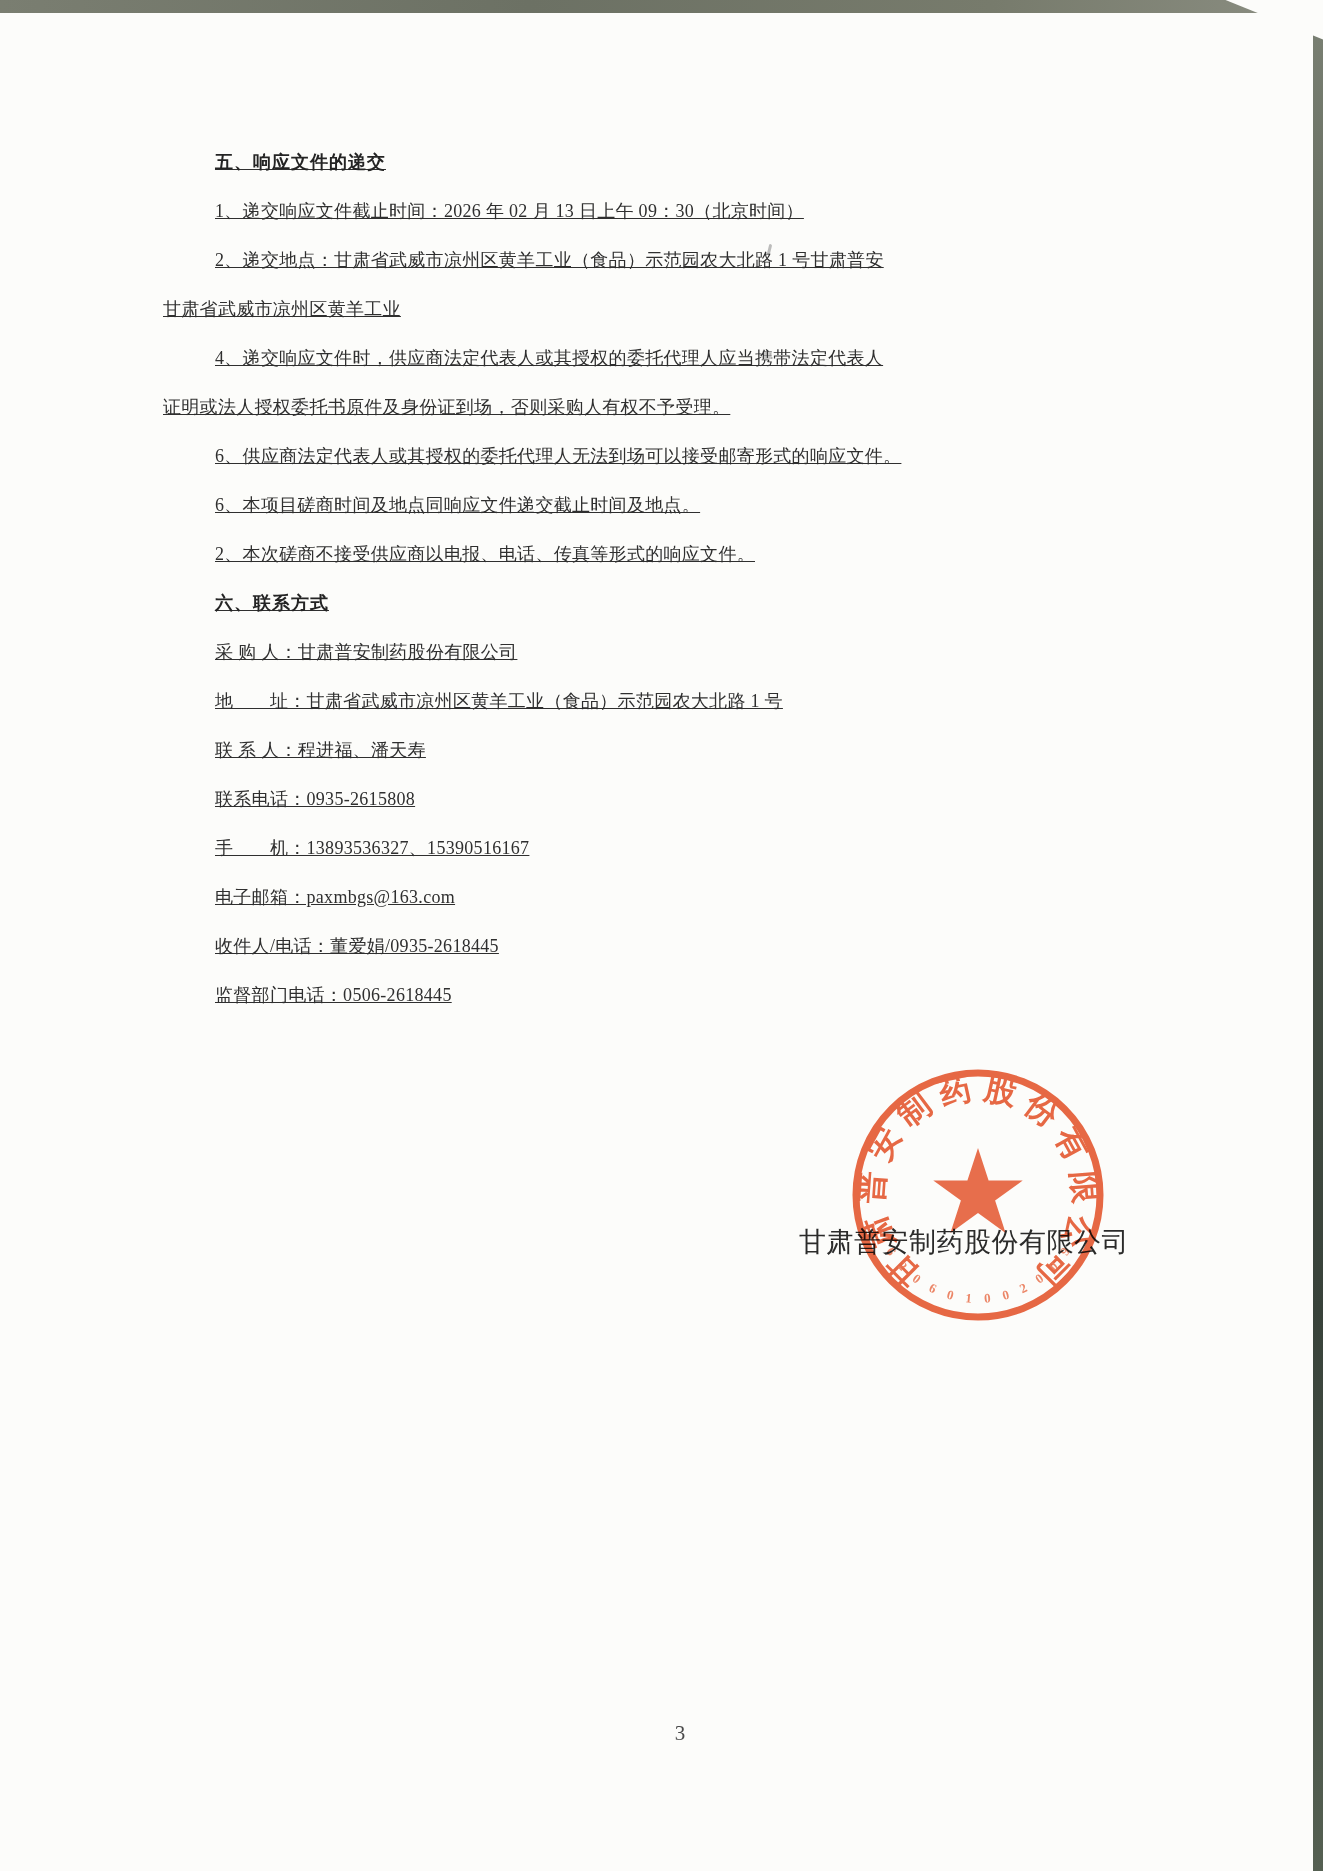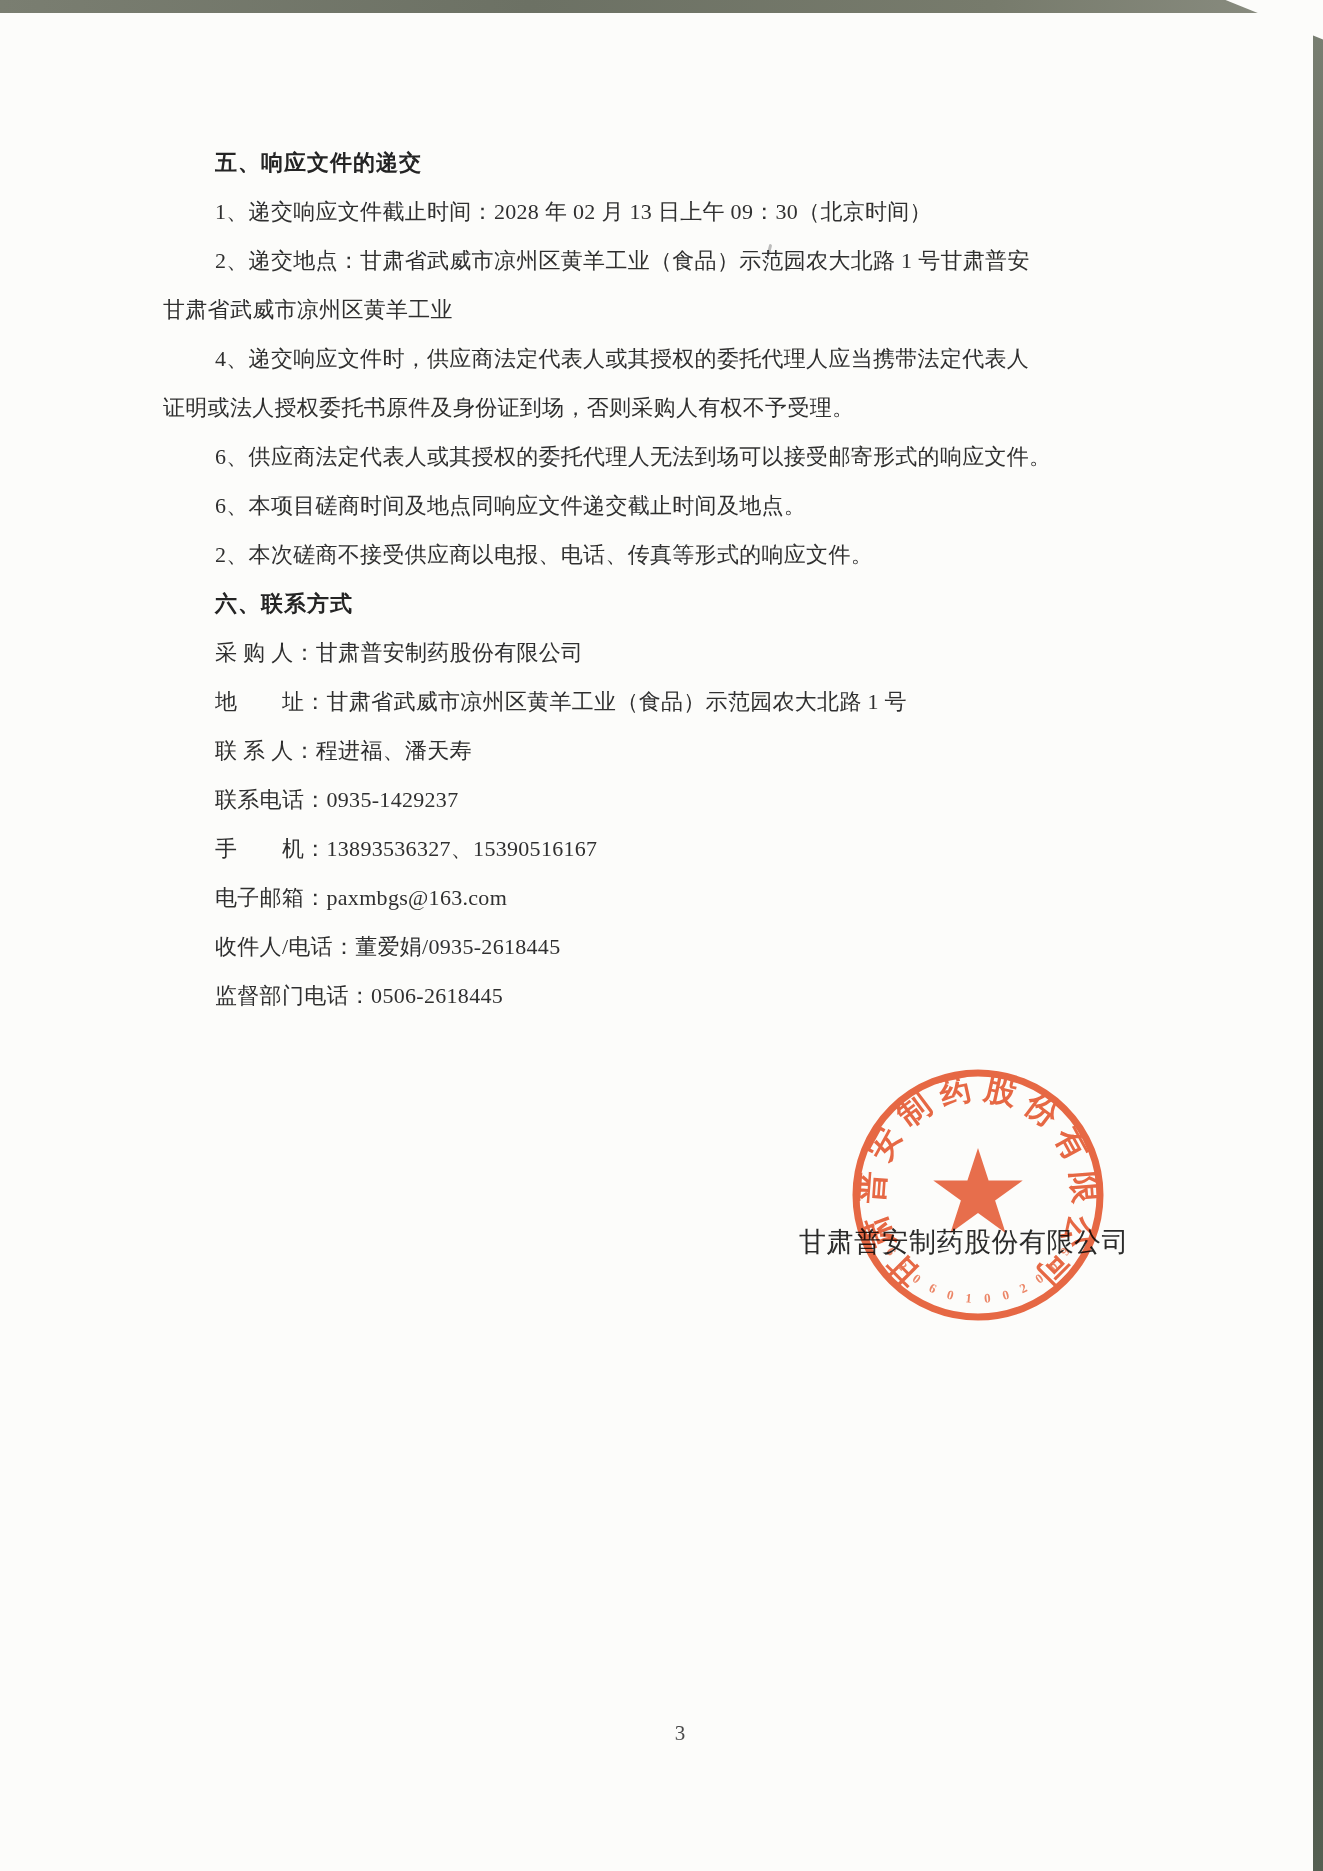--- a/index.html
+++ b/index.html
@@ -21,21 +21,21 @@
     position:absolute; right:-18px; top:-30px; width:112px; height:52px;
     background:#fcfcfa; transform:rotate(22deg);
   }
   .stray-mark{
     position:absolute; left:768px; top:244px; width:3px; height:11px;
     background:#9a9a9a; border-radius:2px; transform:rotate(14deg); opacity:.65;
   }
   
   .doc-body{
     position:absolute; left:163px; top:138px; width:1100px;
-    font-size:22px; color:#2f2f2f; letter-spacing:.3px;
+    font-size:18px; color:#2f2f2f; letter-spacing:.3px;text-decoration:underline;
   }
   .line{height:49px; line-height:49px; white-space:nowrap;}
   .indent{padding-left:52px;}
   .heading{font-weight:bold; color:#242424; letter-spacing:1px;}
   
   :root{--seal-color:#e8613b;}
   .stamp{
     position:absolute; left:838px; top:1055px; width:280px; height:280px;
     mix-blend-mode:multiply; opacity:.95;
   }
@@ -70,33 +70,33 @@
 
 <div class="page">
 
   <div class="scan-top-bar"></div>
   <div class="scan-right-strip"></div>
   <div class="corner-notch"></div>
   <div class="stray-mark"></div>
 
   <div class="doc-body">
     <div class="line heading indent">五、响应文件的递交</div>
-    <div class="line indent">1、递交响应文件截止时间：2028 年 02 月 13 日上午 09：30（北京时间）</div>
+    <div class="line indent">1、递交响应文件截止时间：2026 年 02 月 13 日上午 09：30（北京时间）</div>
     <div class="line indent">2、递交地点：甘肃省武威市凉州区黄羊工业（食品）示范园农大北路 1 号甘肃普安</div>
     <div class="line">甘肃省武威市凉州区黄羊工业</div>
     <div class="line indent">4、递交响应文件时，供应商法定代表人或其授权的委托代理人应当携带法定代表人</div>
     <div class="line">证明或法人授权委托书原件及身份证到场，否则采购人有权不予受理。</div>
     <div class="line indent">6、供应商法定代表人或其授权的委托代理人无法到场可以接受邮寄形式的响应文件。</div>
     <div class="line indent">6、本项目磋商时间及地点同响应文件递交截止时间及地点。</div>
     <div class="line indent">2、本次磋商不接受供应商以电报、电话、传真等形式的响应文件。</div>
     <div class="line heading indent">六、联系方式</div>
     <div class="line indent">采 购 人：甘肃普安制药股份有限公司</div>
     <div class="line indent">地　　址：甘肃省武威市凉州区黄羊工业（食品）示范园农大北路 1 号</div>
     <div class="line indent">联 系 人：程进福、潘天寿</div>
-    <div class="line indent">联系电话：0935-1429237</div>
+    <div class="line indent">联系电话：0935-2615808</div>
     <div class="line indent">手　　机：13893536327、15390516167</div>
     <div class="line indent">电子邮箱：paxmbgs@163.com</div>
     <div class="line indent">收件人/电话：董爱娟/0935-2618445</div>
     <div class="line indent">监督部门电话：0506-2618445</div>
   </div>
 
   <div class="stamp">
     <svg width="280" height="280" viewBox="0 0 280 280">
       <circle class="seal-ring" cx="140" cy="140" r="122"></circle>
       <polygon class="seal-star" points="140,93 150.6,125.4 184.7,125.5 157.1,145.6 167.6,178.0 140,158 112.4,178.0 122.9,145.6 95.3,125.5 129.4,125.4"></polygon>

